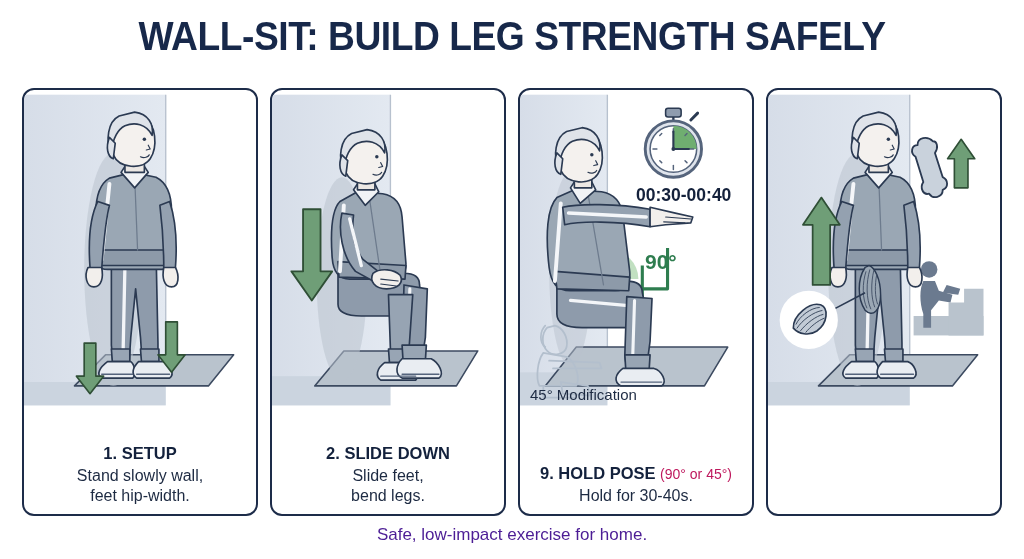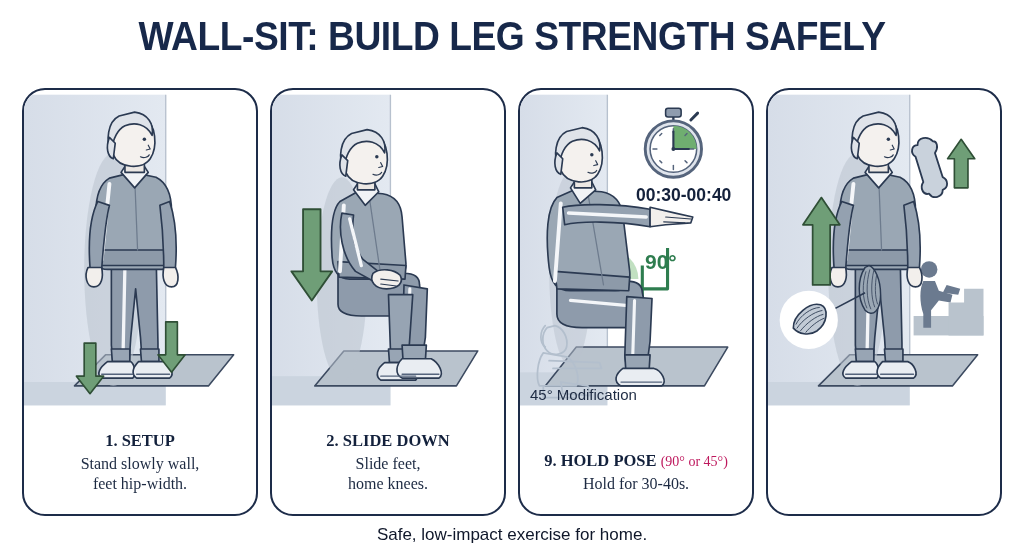--- a/index.html
+++ b/index.html
@@ -44,45 +44,44 @@
     width: 980px;
     height: 412px;
     display: flex;
     gap: 12px;
   }
   .panel {
     position: relative;
     width: 239px;
     height: 428px;
     border: 2.2px solid #1d2c49;
-    border-radius: 23px;
+    border-radius: 12px;
     background: #ffffff;
     overflow: hidden;
     box-sizing: border-box;
   }
   .scene {
     position: absolute;
     top: 0;
     left: 0;
     width: 100%;
     height: 320px;
   }
   .scene svg {
     display: block;
     width: 100%;
     height: 100%;
   }
   .caption {
     position: absolute;
     left: 0;
-    bottom: 20px;
+    bottom: 8px;
     width: 100%;
     text-align: center;
     line-height: 1.26;
-    font-family: Liberation Serif, serif;
   }
   .cap-head {
     font-size: 16.5px;
     font-weight: bold;
     color: #13213c;
     display: block;
     margin-bottom: 2px;
   }
   .cap-head .paren {
     font-size: 14px;
@@ -95,21 +94,21 @@
     color: #1d2a42;
     display: block;
   }
   .footer {
     position: absolute;
     left: 0;
     bottom: 14px;
     width: 1024px;
     text-align: center;
     font-size: 17px;
-    color: #0f172a;
+    color: #4c1d95;
   }
   .timer-label {
     position: absolute;
     font-size: 17.5px;
     font-weight: bold;
     color: #14213b;
     white-space: nowrap;
   }
   .mod-label {
     position: absolute;
@@ -263,21 +262,21 @@
           </g>
 
           <g>
             <polygon points="32,118 50,118 50,182 62,182 41,212 20,182 32,182" fill="#6f9e77" stroke="#2f4f36" stroke-width="1.9" stroke-linejoin="round"></polygon>
           </g>
         </svg>
       </div>
       <div class="caption">
         <span class="cap-head">2. SLIDE DOWN</span>
         <span class="cap-line">Slide feet,</span>
-        <span class="cap-line">home knees.</span>
+        <span class="cap-line">bend legs.</span>
       </div>
     </div>
 
     <div class="panel">
       <div class="scene">
         <svg viewBox="0 0 239 320" preserveAspectRatio="xMidYMid meet">
           <defs>
             <linearGradient id="wallg3" x1="0" y1="0" x2="1" y2="0">
               <stop offset="0%" stop-color="#d6dde8"></stop>
               <stop offset="100%" stop-color="#e3e9f1"></stop>

